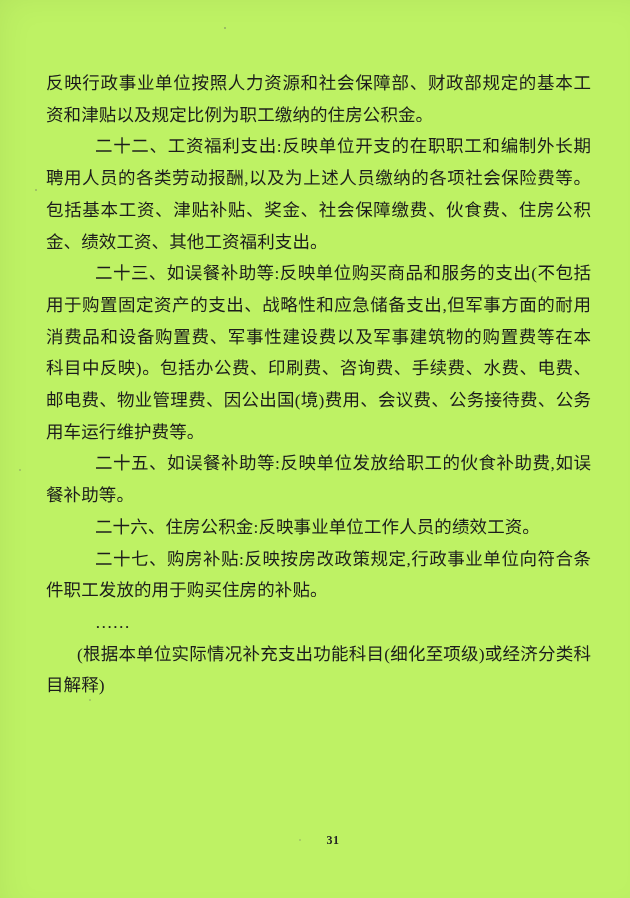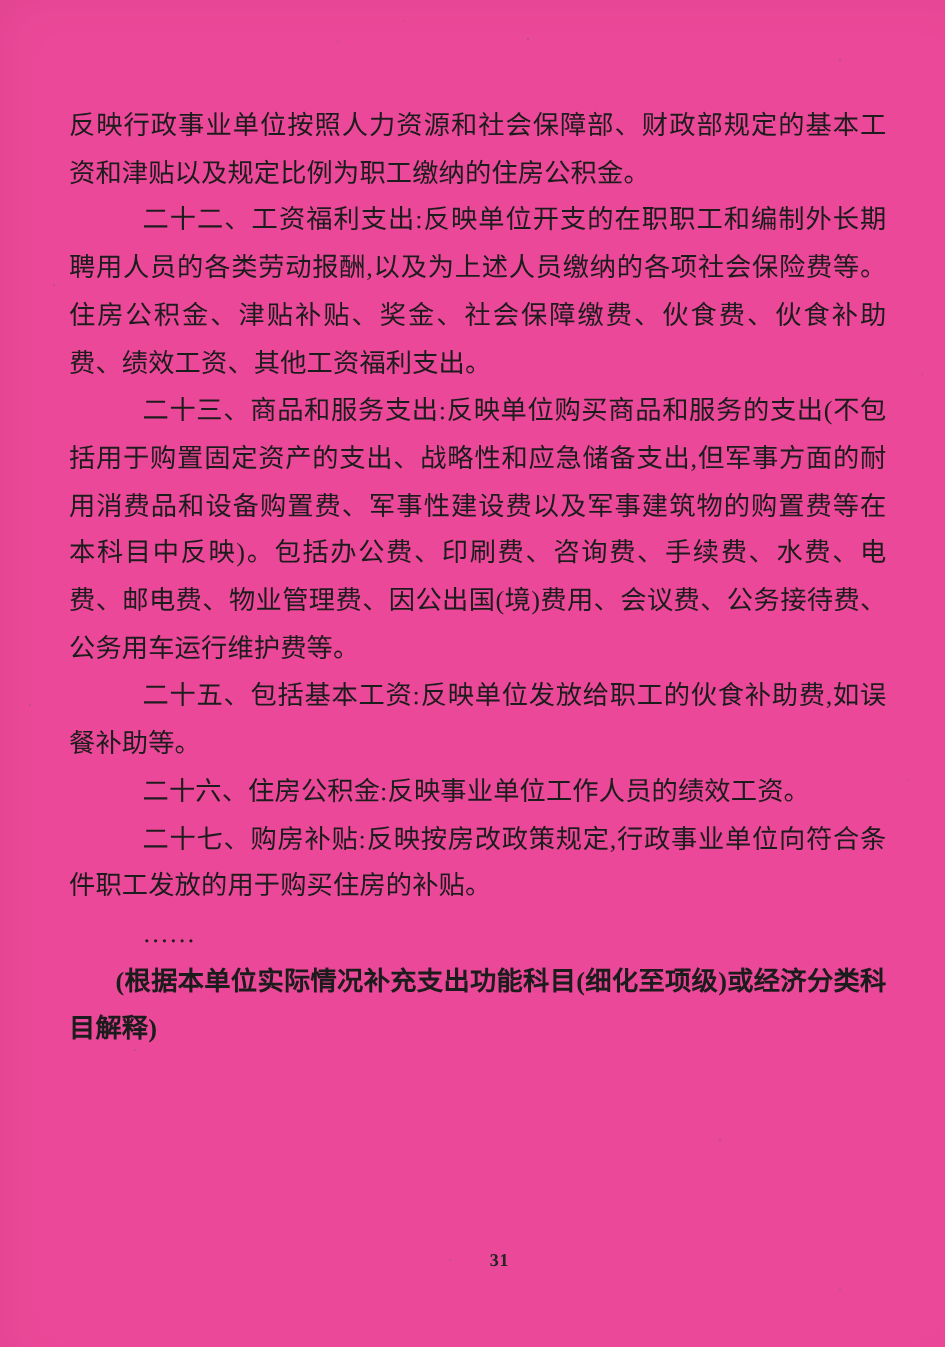--- a/index.html
+++ b/index.html
@@ -4,21 +4,21 @@
 <style>
   html, body {
     margin: 0;
     padding: 0;
     background: #ffffff;
   }
   .page {
     position: relative;
     width: 630px;
     height: 898px;
-    background: #ec4899;
+    background: #bef264;
     overflow: hidden;
     box-shadow: inset 12px 8px 36px -14px rgba(0,0,0,0.07);
     font-family: "Liberation Serif", "DejaVu Serif", serif;
     color: #1c1c1c;
   }
   
   .page::before {
     content: "";
     position: absolute;
     inset: 0;
@@ -49,47 +49,47 @@
     margin: 0;
     font-size: 17.5px;
     line-height: 31.7px;
     letter-spacing: 0.1px;
     text-align: justify;
     text-justify: inter-ideograph;
     text-indent: 49px;
   }
   .para.cont { text-indent: 0; }
   .para .heading { font-weight: normal; }
-  .para.note { font-weight: bold; text-indent: 31px; }
+  .para.note { font-weight: normal; text-indent: 31px; }
   .page-number {
     position: absolute;
     top: 833px;
     left: 18px;
     width: 100%;
     text-align: center;
     font-size: 12px;
     font-weight: 600;
     letter-spacing: 0.5px;
     color: #242424;
   }
 </style>
 </head>
 <body>
 
 <div class="page">
   <div class="text-block">
 
     <p class="para cont"><span>反映行政事业单位按照人力资源和社会保障部、财政部规定的基本工资和津贴以及规定比例为职工缴纳的住房公积金。</span></p>
 
-    <p class="para"><b class="heading">二十二、工资福利支出:</b><span>反映单位开支的在职职工和编制外长期聘用人员的各类劳动报酬,以及为上述人员缴纳的各项社会保险费等。住房公积金、津贴补贴、奖金、社会保障缴费、伙食费、伙食补助费、绩效工资、其他工资福利支出。</span></p>
+    <p class="para"><b class="heading">二十二、工资福利支出:</b><span>反映单位开支的在职职工和编制外长期聘用人员的各类劳动报酬,以及为上述人员缴纳的各项社会保险费等。包括基本工资、津贴补贴、奖金、社会保障缴费、伙食费、住房公积金、绩效工资、其他工资福利支出。</span></p>
 
-    <p class="para"><b class="heading">二十三、商品和服务支出:</b><span>反映单位购买商品和服务的支出(不包括用于购置固定资产的支出、战略性和应急储备支出,但军事方面的耐用消费品和设备购置费、军事性建设费以及军事建筑物的购置费等在本科目中反映)。包括办公费、印刷费、咨询费、手续费、水费、电费、邮电费、物业管理费、因公出国(境)费用、会议费、公务接待费、公务用车运行维护费等。</span></p>
+    <p class="para"><b class="heading">二十三、如误餐补助等:</b><span>反映单位购买商品和服务的支出(不包括用于购置固定资产的支出、战略性和应急储备支出,但军事方面的耐用消费品和设备购置费、军事性建设费以及军事建筑物的购置费等在本科目中反映)。包括办公费、印刷费、咨询费、手续费、水费、电费、邮电费、物业管理费、因公出国(境)费用、会议费、公务接待费、公务用车运行维护费等。</span></p>
 
 
-    <p class="para"><b class="heading">二十五、包括基本工资:</b><span>反映单位发放给职工的伙食补助费,如误餐补助等。</span></p>
+    <p class="para"><b class="heading">二十五、如误餐补助等:</b><span>反映单位发放给职工的伙食补助费,如误餐补助等。</span></p>
 
     <p class="para"><b class="heading">二十六、住房公积金:</b><span>反映事业单位工作人员的绩效工资。</span></p>
 
     <p class="para"><b class="heading">二十七、购房补贴:</b><span>反映按房改政策规定,行政事业单位向符合条件职工发放的用于购买住房的补贴。</span></p>
 
     <p class="para"><span>……</span></p>
 
     <p class="para note"><span>(根据本单位实际情况补充支出功能科目(细化至项级)或经济分类科目解释)</span></p>
 
   </div>

